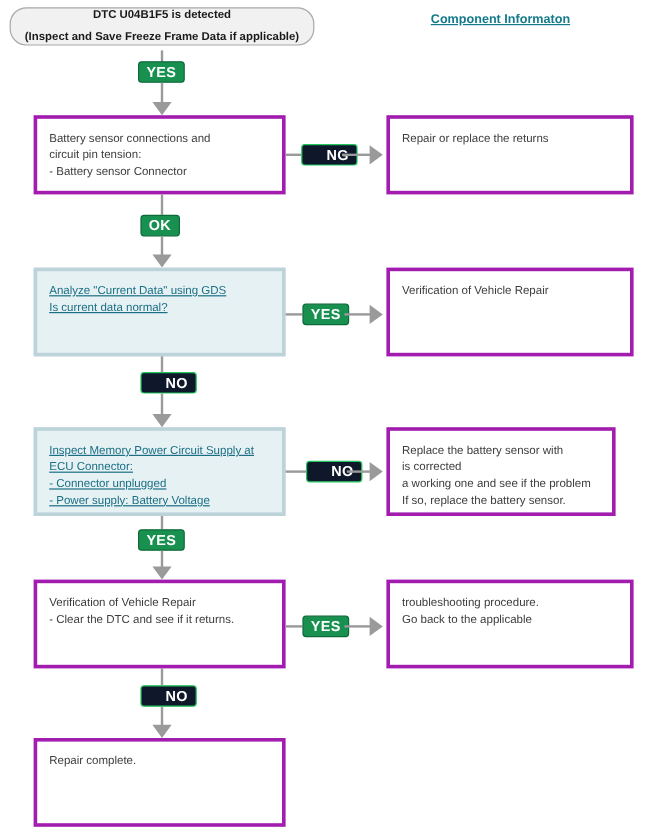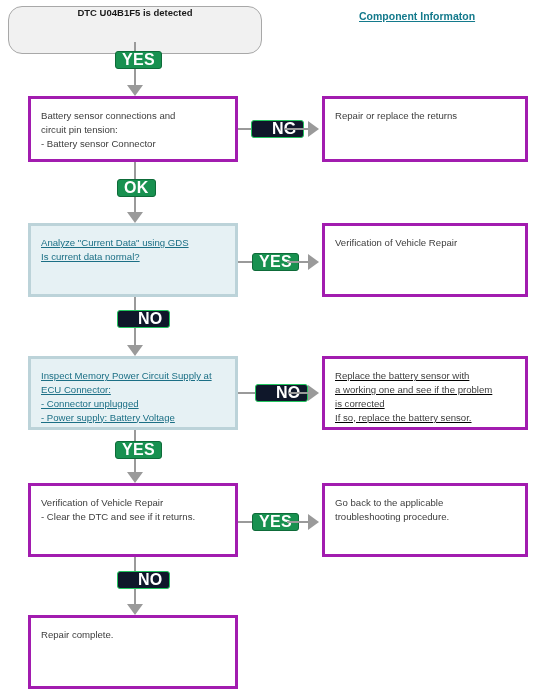--- a/index.html
+++ b/index.html
@@ -21,21 +21,21 @@
     height: 698px;
     overflow: hidden;
   }
 
   
   .start-node {
     position: absolute;
     left: 8px;
     top: 6px;
     width: 254px;
-    height: 48px;
+    height: 32px;
     box-sizing: border-box;
     border: 1px solid #a8a8a8;
     border-radius: 14px;
     background: #f1f1f1;
     display: flex;
     flex-direction: column;
     align-items: center;
     justify-content: space-between;
     line-height: 1.25;
   }
@@ -113,21 +113,21 @@
     border-left: 11px solid #9a9a9a;
   }
 
   
   .badge {
     position: absolute;
     box-sizing: border-box;
     display: flex;
     align-items: center;
     justify-content: center;
-    font-size: 16px;
+    font-size: 12px;
     font-weight: bold;
     color: #ffffff;
     border-radius: 3px;
     letter-spacing: .3px;
     height: 18px;
     padding: 0 6px;
     min-width: 28px;
   }
   .badge.green {
     background: #189150;
@@ -139,20 +139,21 @@
     padding-left: 20px;
   }
 </style>
 </head>
 <body>
 
 <div id="flow">
 
   <div class="start-node">
     <span class="ln">DTC U04B1F5 is detected</span>
+    <span class="ln">(Inspect and Save Freeze Frame Data if applicable)</span>
   </div>
 
   <a class="comp-link" href="#">Component Informaton</a>
 
   <div class="vline" style="left:134px; top:42px; height:14px;"></div>
   <div class="badge green" style="left:115px; top:51px;">YES</div>
   <div class="vline" style="left:134px; top:69px; height:18px;"></div>
   <div class="arrow-down" style="left:127px; top:85px;"></div>
 
   <div class="box" style="left:28px; top:96px; width:210px; height:66px;">
@@ -199,45 +200,45 @@
     <span class="lnk">ECU Connector:</span>
     <span class="lnk">- Connector unplugged</span>
     <span class="lnk">- Power supply: Battery Voltage</span>
   </div>
 
   <div class="hline" style="left:238px; top:392px; width:17px;"></div>
   <div class="badge red" style="left:255px; top:384px;">NO</div>
   <div class="hline" style="left:289px; top:392px; width:21px;"></div>
   <div class="arrow-right" style="left:308px; top:385px;"></div>
 
-  <div class="box" style="left:322px; top:356px; width:206px; height:74px;text-decoration:underline;">
+  <div class="box" style="left:322px; top:356px; width:191px; height:74px;">
     <span class="txt">Replace the battery sensor with</span>
+    <span class="txt">is corrected</span>
     <span class="txt">a working one and see if the problem</span>
-    <span class="txt">is corrected</span>
     <span class="txt">If so, replace the battery sensor.</span>
   </div>
 
   <div class="vline" style="left:134px; top:430px; height:11px;"></div>
   <div class="badge green" style="left:115px; top:441px;">YES</div>
   <div class="vline" style="left:134px; top:459px; height:15px;"></div>
   <div class="arrow-down" style="left:127px; top:472px;"></div>
 
   <div class="box" style="left:28px; top:483px; width:210px; height:74px;">
     <span class="txt">Verification of Vehicle Repair</span>
     <span class="txt">- Clear the DTC and see if it returns.</span>
   </div>
 
   <div class="hline" style="left:238px; top:521px; width:14px;"></div>
   <div class="badge green" style="left:252px; top:513px;">YES</div>
   <div class="hline" style="left:287px; top:521px; width:23px;"></div>
   <div class="arrow-right" style="left:308px; top:514px;"></div>
 
   <div class="box" style="left:322px; top:483px; width:206px; height:74px;">
+    <span class="txt">troubleshooting procedure.</span>
     <span class="txt">Go back to the applicable</span>
-    <span class="txt">troubleshooting procedure.</span>
   </div>
 
   <div class="vline" style="left:134px; top:557px; height:14px;"></div>
   <div class="badge red" style="left:117px; top:571px;">NO</div>
   <div class="vline" style="left:134px; top:589px; height:17px;"></div>
   <div class="arrow-down" style="left:127px; top:604px;"></div>
 
   <div class="box" style="left:28px; top:615px; width:210px; height:74px;">
     <span class="txt">Repair complete.</span>
   </div>

